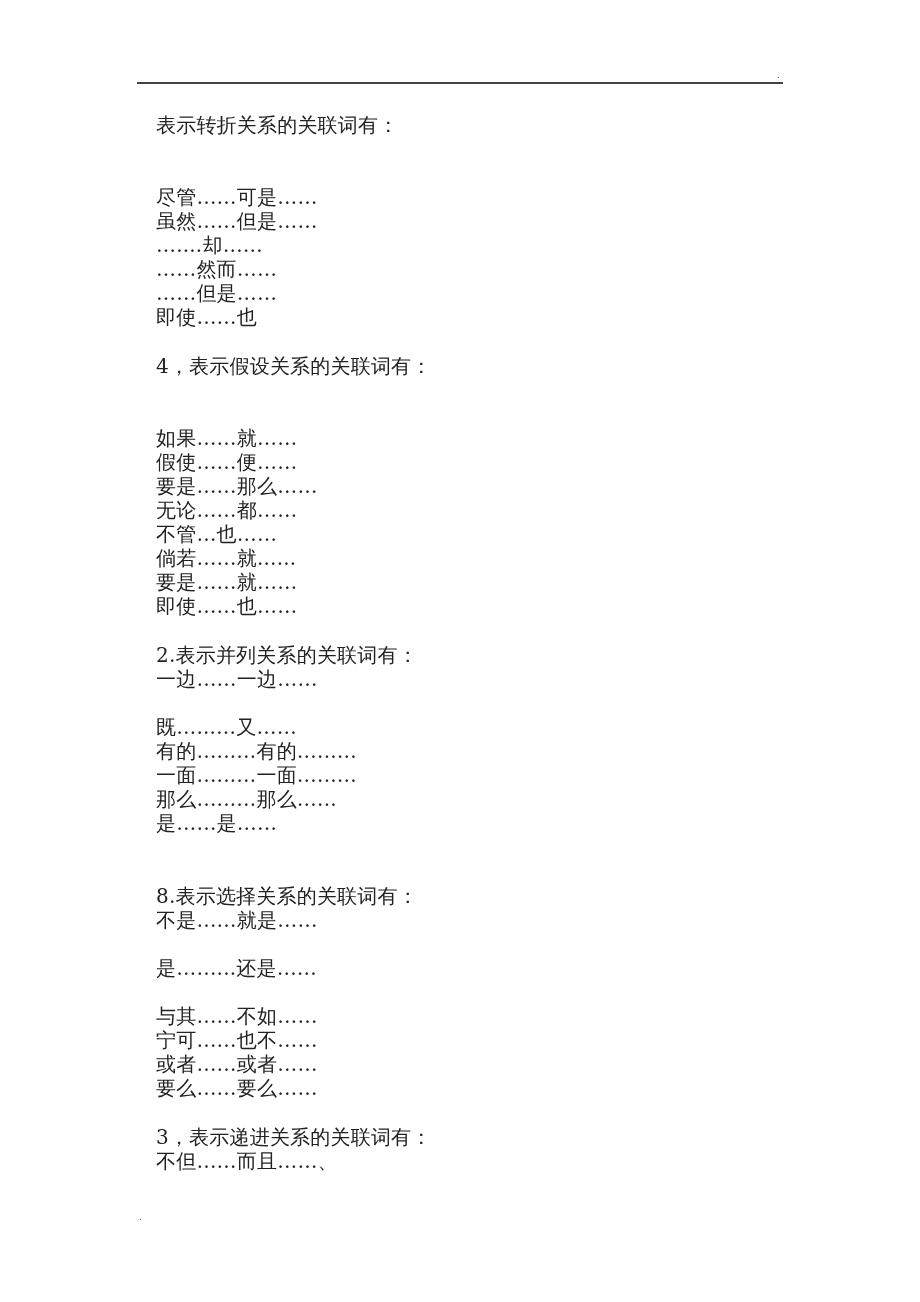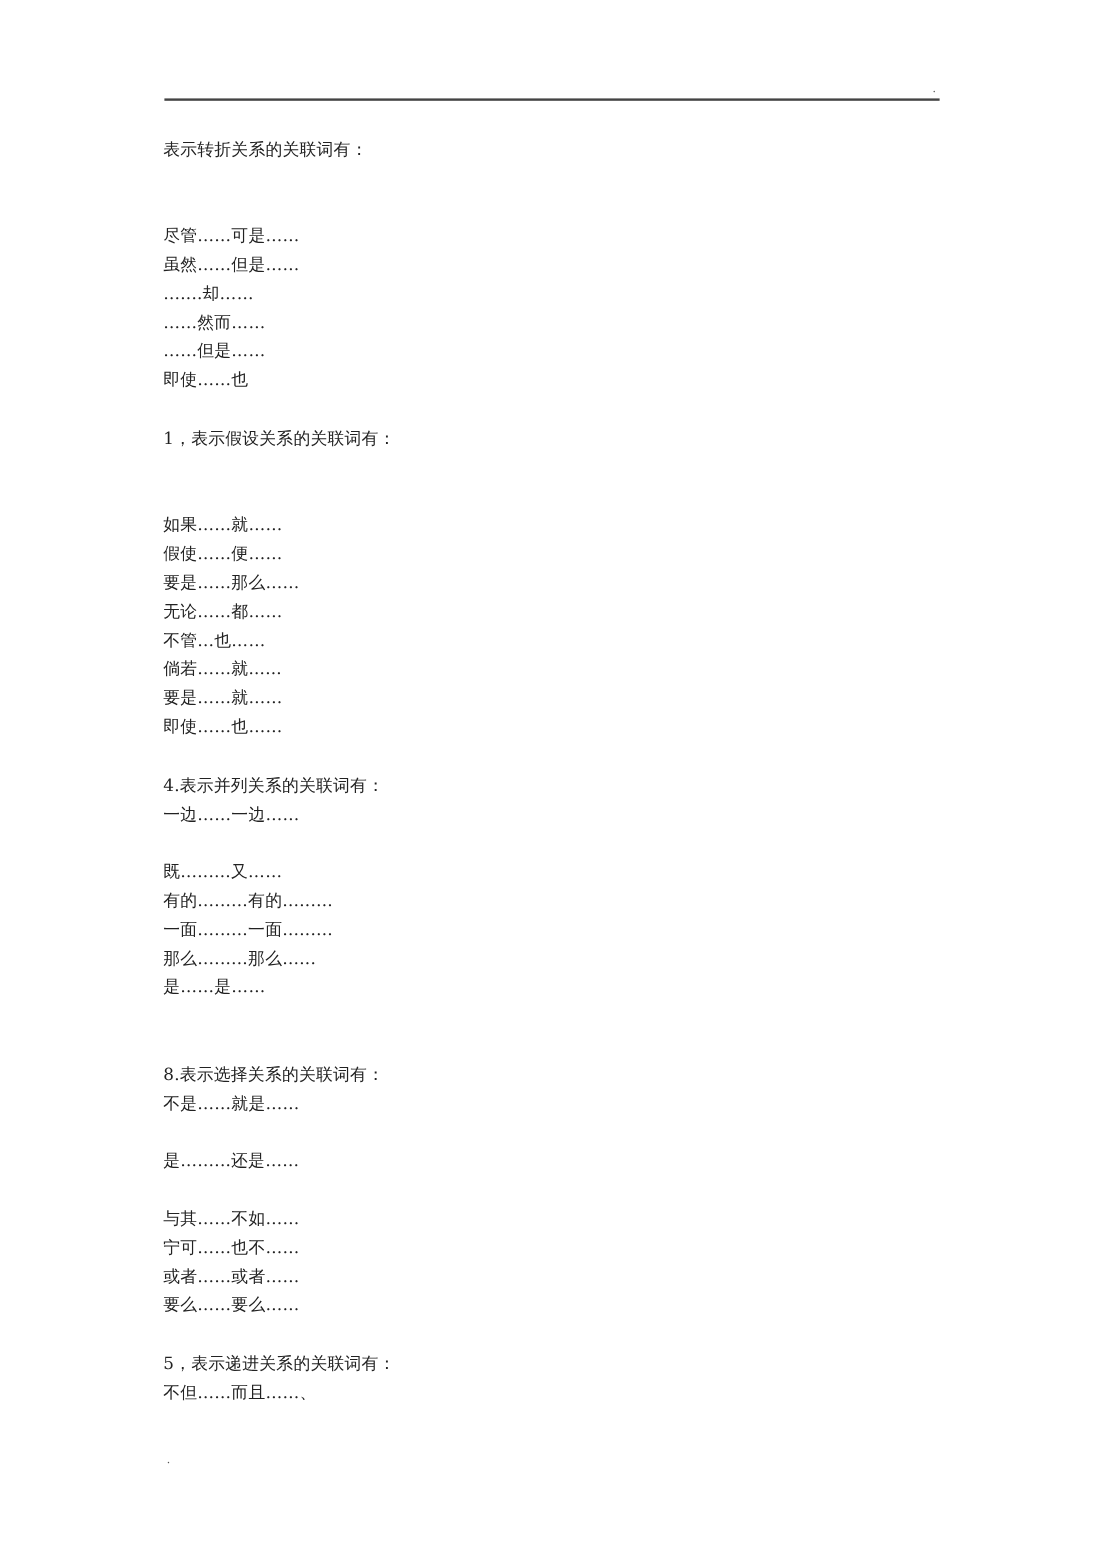--- a/index.html
+++ b/index.html
@@ -1,58 +1,58 @@
 <!DOCTYPE html>
 <html><head>
 <meta charset="utf-8">
 <style>
   html, body { margin: 0; padding: 0; background: #ffffff; }
   body { width: 920px; height: 1302px; position: relative; overflow: hidden;
          font-family: "DejaVu Serif", "Liberation Serif", serif; color: #222; }
   .header-rule { position: absolute; left: 137px; top: 82px; width: 646px; height: 2px; background: #444; }
   .header-dot { position: absolute; left: 777px; top: 70px; font-size: 9px; color: #555; }
   .footer-dot { position: absolute; left: 139px; top: 1212px; font-size: 9px; color: #555; }
-  .line { position: absolute; left: 136px; font-size: 14px; line-height: 18px; white-space: nowrap; letter-spacing: 0.2px; }
+  .line { position: absolute; left: 156px; font-size: 20px; line-height: 18px; white-space: nowrap; letter-spacing: 0.2px; }
 </style>
 </head>
 <body>
 
 <div class="header-rule"></div>
 <div class="header-dot">.</div>
 
 <div class="line" style="top:116px">表示转折关系的关联词有：</div>
 <div class="line" style="top:188px">尽管……可是……</div>
 <div class="line" style="top:212px">虽然……但是……</div>
 <div class="line" style="top:236px">…....却……</div>
 <div class="line" style="top:260px">……然而……</div>
 <div class="line" style="top:284px">……但是……</div>
 <div class="line" style="top:308px">即使……也</div>
 
-<div class="line" style="top:357px">1，表示假设关系的关联词有：</div>
+<div class="line" style="top:357px">4，表示假设关系的关联词有：</div>
 <div class="line" style="top:429px">如果……就……</div>
 <div class="line" style="top:453px">假使……便……</div>
 <div class="line" style="top:477px">要是……那么……</div>
 <div class="line" style="top:501px">无论……都……</div>
 <div class="line" style="top:525px">不管…也……</div>
 <div class="line" style="top:549px">倘若……就......</div>
 <div class="line" style="top:573px">要是……就……</div>
 <div class="line" style="top:597px">即使……也……</div>
 
-<div class="line" style="top:646px">4.表示并列关系的关联词有：</div>
+<div class="line" style="top:646px">2.表示并列关系的关联词有：</div>
 <div class="line" style="top:670px">一边……一边……</div>
 <div class="line" style="top:718px">既…...…又……</div>
 <div class="line" style="top:742px">有的…...…有的…...…</div>
 <div class="line" style="top:766px">一面…...…一面…...…</div>
 <div class="line" style="top:790px">那么…...…那么…...</div>
 <div class="line" style="top:814px">是……是……</div>
 
 <div class="line" style="top:887px">8.表示选择关系的关联词有：</div>
 <div class="line" style="top:911px">不是……就是……</div>
 <div class="line" style="top:959px">是……...还是……</div>
 <div class="line" style="top:1007px">与其……不如……</div>
 <div class="line" style="top:1031px">宁可……也不……</div>
 <div class="line" style="top:1055px">或者……或者……</div>
 <div class="line" style="top:1079px">要么……要么……</div>
 
-<div class="line" style="top:1128px">5，表示递进关系的关联词有：</div>
+<div class="line" style="top:1128px">3，表示递进关系的关联词有：</div>
 <div class="line" style="top:1152px">不但……而且……、</div>
 
 <div class="footer-dot">.</div>
 
 </body></html>

